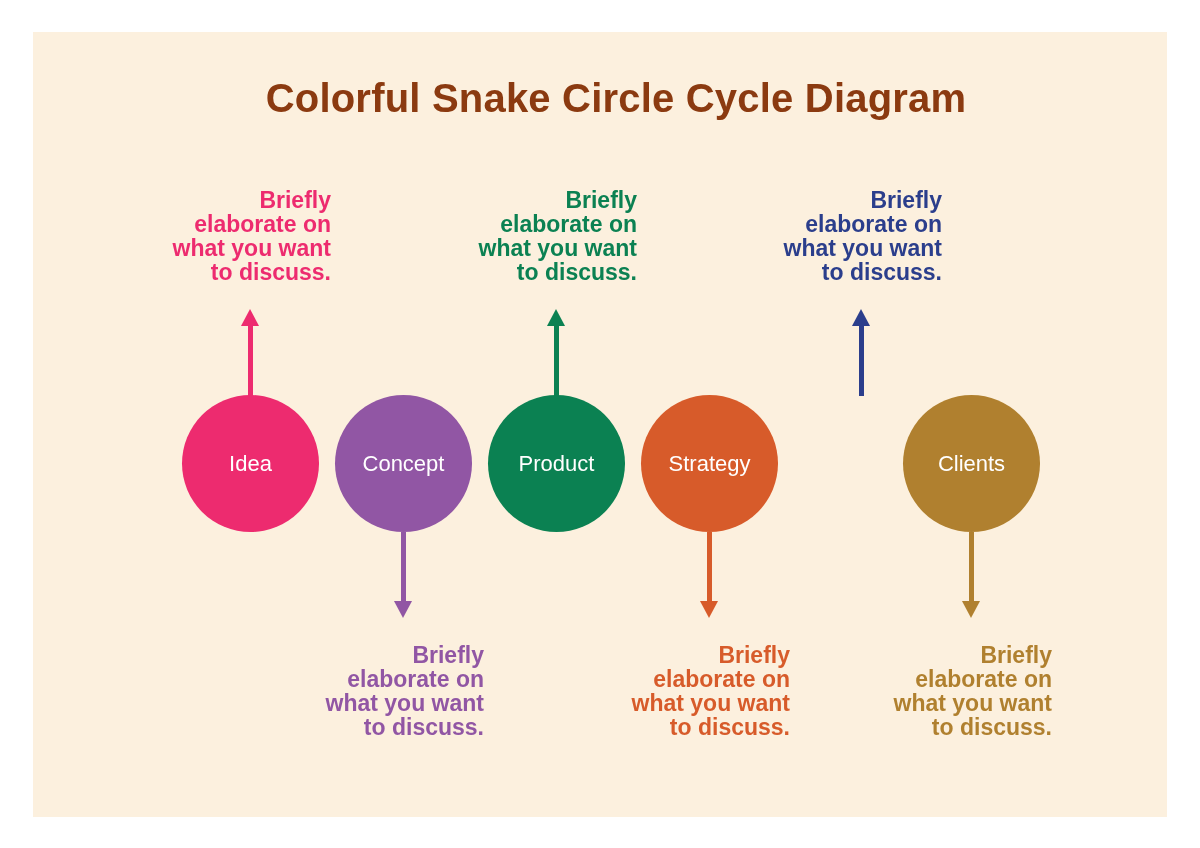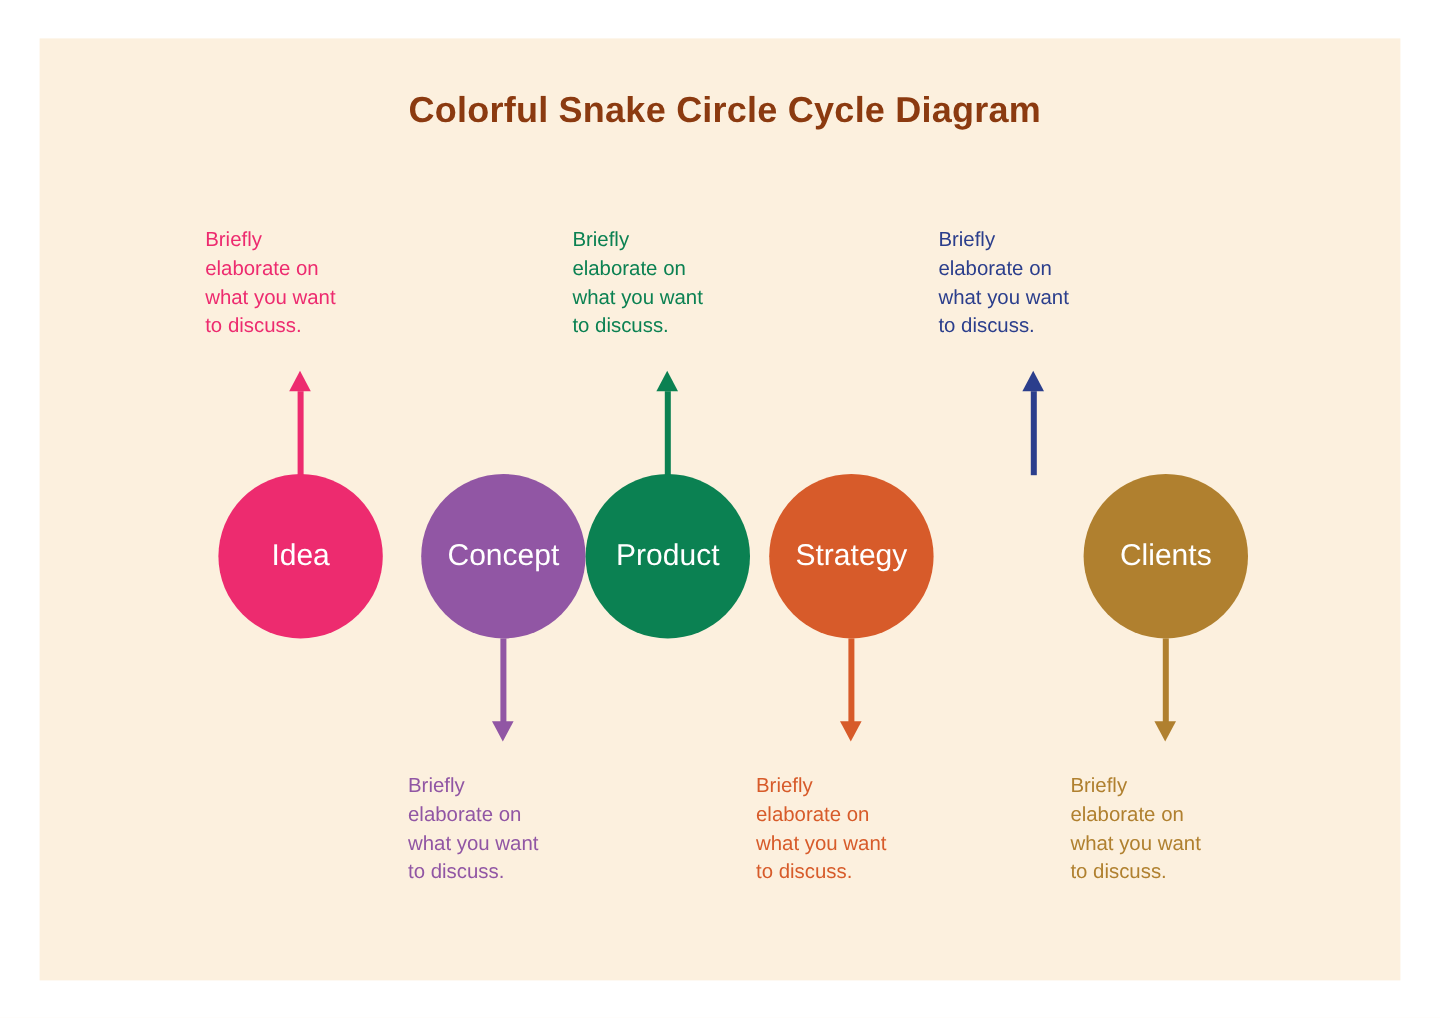--- a/index.html
+++ b/index.html
@@ -11,59 +11,59 @@
     font-family: "Liberation Sans", sans-serif;
     overflow: hidden;
   }
   .canvas {
     position: absolute;
     left: 33px; top: 32px;
     width: 1134px; height: 785px;
   }
   .title {
     position: absolute;
-    top: 44px; left: 4px;
+    top: 44px; left: 16px;
     width: 100%;
     text-align: center;
-    font-size: 30px;
+    font-size: 40px;
     font-weight: bold;
     letter-spacing: 0.2px;
   }
   .step {
     position: absolute;
     top: 0;
     width: 160px;
     height: 100%;
   }
   .s0 { left: 138px; }
-  .s1 { left: 307px; }
+  .s1 { left: 291px; }
   .s2 { left: 444px; }
   .s3 { left: 597px; }
   .s4 { left: 749px; }
   .s5 { left: 859px; }
   .circle {
     position: absolute;
     left: 11px; top: 363px;
     width: 137px; height: 137px;
     border-radius: 50%;
     background: var(--c);
     color: #ffffff;
     display: flex;
     align-items: center;
     justify-content: center;
-    font-size: 25px;
+    font-size: 22px;
   }
   .note {
     position: absolute;
     left: 0;
     width: 160px;
-    text-align: left;
-    font-size: 17px;
+    text-align: right;
+    font-size: 23px;
     line-height: 24px;
-    font-weight: normal;
+    font-weight: bold;
     color: var(--c);
   }
   .note span { display: block; }
   .step.up   .note { top: 156px; }
   .step.down .note { top: 611px; }
   .shaft {
     position: absolute;
     left: 77px;
     width: 5px;
     background: var(--c);

